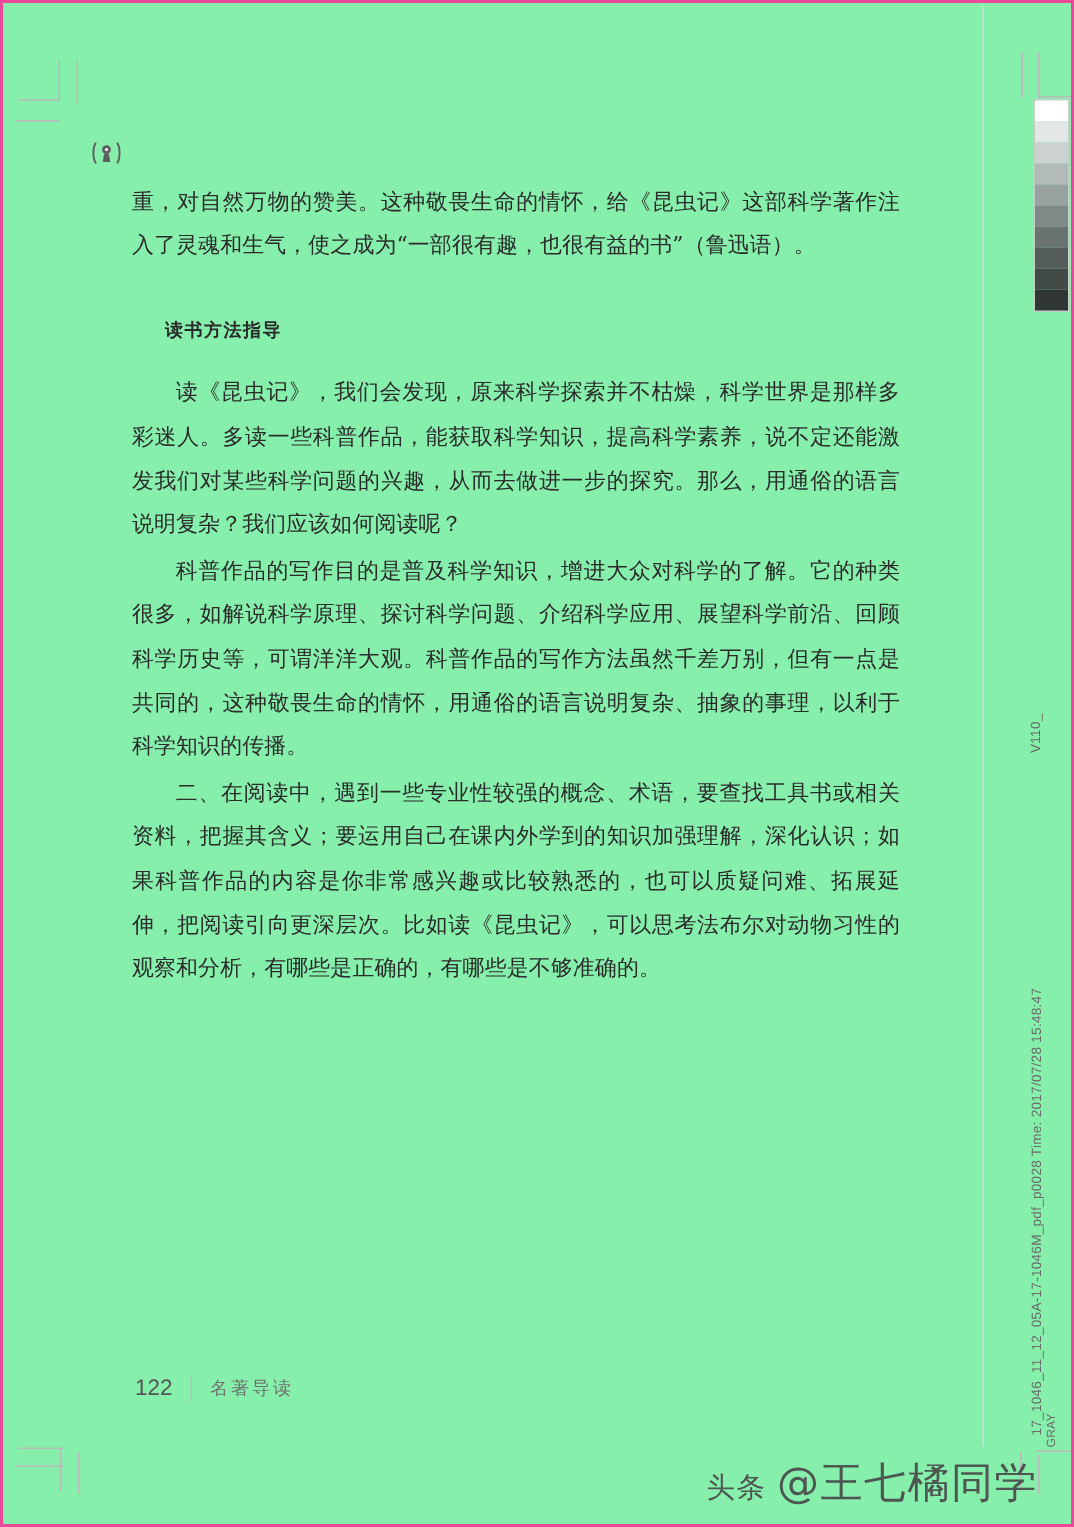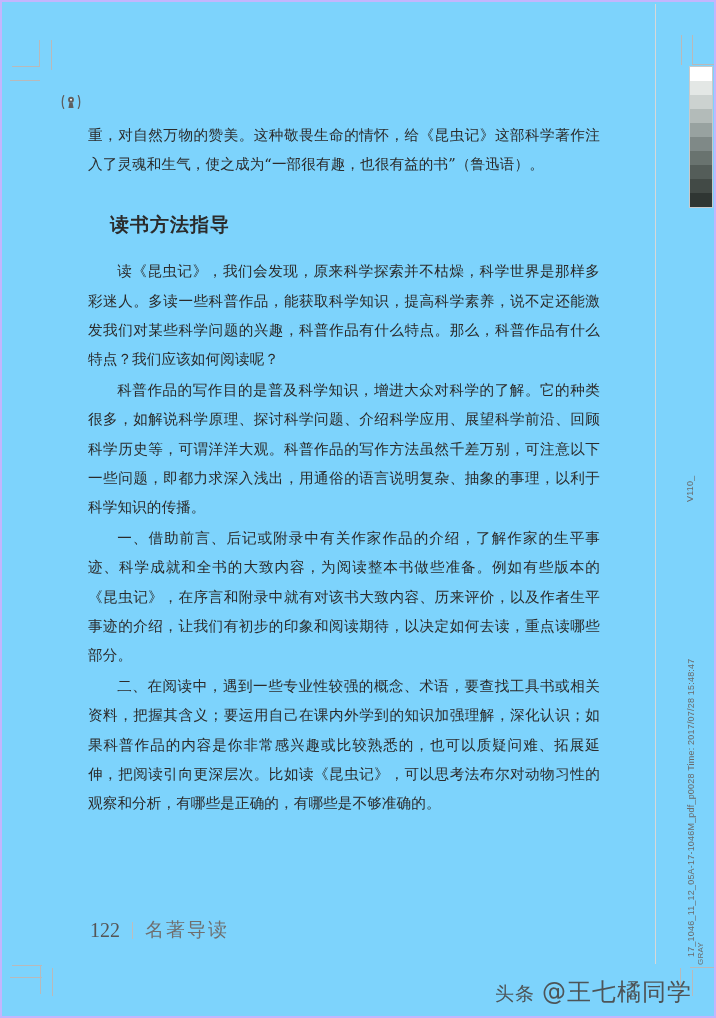--- a/index.html
+++ b/index.html
@@ -7,24 +7,24 @@
     padding: 0;
     background: #ffffff;
   }
   body {
     font-family: "DejaVu Serif", "Liberation Serif", serif;
   }
   .page {
     position: relative;
     width: 716px;
     height: 1018px;
-    background: #7dd3fc;
+    background: #86efac;
     overflow: hidden;
     box-sizing: border-box;
-    border: 2px solid #c4b5fd;
+    border: 2px solid #ec4899;
   }
   
   .cropmark {
     position: absolute;
     background: transparent;
   }
   .cm-line {
     position: absolute;
     background: #b9b9b9;
   }
@@ -122,67 +122,67 @@
     text-align: justify;
     text-justify: inter-ideograph;
     text-indent: 2em;
     font-family: "DejaVu Serif", "Liberation Serif", serif;
     letter-spacing: 0.1px;
   }
   .para.no-indent { text-indent: 0; }
 
   .section-title {
     margin: 34px 0 18px 22px;
-    font-size: 19px;
+    font-size: 12px;
     font-weight: bold;
     color: #2b2b2b;
     letter-spacing: 1px;
     font-family: "DejaVu Serif", "Liberation Serif", serif;
   }
 
   
   .footer {
     position: absolute;
     left: 88px;
     top: 915px;
     display: flex;
     align-items: center;
     gap: 12px;
     color: #6f6f6f;
   }
   .footer .pagenum {
-    font-size: 20px;
-    font-family: Liberation Serif, serif;
+    font-size: 15px;
+    font-family: Liberation Sans, sans-serif;
     color: #555555;
   }
   .footer .sep {
     width: 1px;
     height: 17px;
     background: #bdbdbd;
   }
   .footer .chapter {
-    font-size: 19px;
+    font-size: 12px;
     letter-spacing: 2px;
     color: #6f6f6f;
     font-family: Liberation Mono, monospace;
   }
 
   
   .watermark {
     position: absolute;
     right: 22px;
     bottom: 8px;
     font-size: 19px;
     color: #4a4a4a;
     font-family: "DejaVu Sans", "Liberation Sans", sans-serif;
     letter-spacing: 1px;
     white-space: nowrap;
     opacity: 0.92;
   }
-  .watermark .at { font-size: 24px; }
+  .watermark .at { font-size: 28px; }
 </style>
 </head>
 <body>
 
 <div class="page">
 
   <div class="cropmark">
     <div class="cm-line cm-tl-h"></div>
     <div class="cm-line cm-tl-v"></div>
     <div class="cm-line cm-tl-h2"></div>
@@ -230,23 +230,22 @@
   <div class="slug slug-file">17_1046_11_12_05A-17-1046M_pdf_p0028 Time: 2017/07/28 15:48:47</div>
   <div class="slug slug-gray">GRAY</div>
   <div class="slug slug-version">V110_</div>
 
   <div class="content">
 
     <p class="para no-indent">重，对自然万物的赞美。这种敬畏生命的情怀，给《昆虫记》这部科学著作注入了灵魂和生气，使之成为“一部很有趣，也很有益的书”（鲁迅语）。</p>
 
     <h2 class="section-title">读书方法指导</h2>
 
-    <p class="para">读《昆虫记》，我们会发现，原来科学探索并不枯燥，科学世界是那样多彩迷人。多读一些科普作品，能获取科学知识，提高科学素养，说不定还能激发我们对某些科学问题的兴趣，科普作品有什么特点。那么，科普作品有什么特点？我们应该如何阅读呢？</p>
-    <p class="para">科普作品的写作目的是普及科学知识，增进大众对科学的了解。它的种类很多，如解说科学原理、探讨科学问题、介绍科学应用、展望科学前沿、回顾科学历史等，可谓洋洋大观。科普作品的写作方法虽然千差万别，可注意以下一些问题，即都力求深入浅出，用通俗的语言说明复杂、抽象的事理，以利于科学知识的传播。</p>
-    <p class="para">一、借助前言、后记或附录中有关作家作品的介绍，了解作家的生平事迹、科学成就和全书的大致内容，为阅读整本书做些准备。例如有些版本的《昆虫记》，在序言和附录中就有对该书大致内容、历来评价，以及作者生平事迹的介绍，让我们有初步的印象和阅读期待，以决定如何去读，重点读哪些部分。</p>
+    <p class="para">读《昆虫记》，我们会发现，原来科学探索并不枯燥，科学世界是那样多彩迷人。多读一些科普作品，能获取科学知识，提高科学素养，说不定还能激发我们对某些科学问题的兴趣，从而去做进一步的探究。那么，用通俗的语言说明复杂？我们应该如何阅读呢？</p>
+    <p class="para">科普作品的写作目的是普及科学知识，增进大众对科学的了解。它的种类很多，如解说科学原理、探讨科学问题、介绍科学应用、展望科学前沿、回顾科学历史等，可谓洋洋大观。科普作品的写作方法虽然千差万别，但有一点是共同的，这种敬畏生命的情怀，用通俗的语言说明复杂、抽象的事理，以利于科学知识的传播。</p>
     <p class="para">二、在阅读中，遇到一些专业性较强的概念、术语，要查找工具书或相关资料，把握其含义；要运用自己在课内外学到的知识加强理解，深化认识；如果科普作品的内容是你非常感兴趣或比较熟悉的，也可以质疑问难、拓展延伸，把阅读引向更深层次。比如读《昆虫记》，可以思考法布尔对动物习性的观察和分析，有哪些是正确的，有哪些是不够准确的。</p>
 
   </div>
 
   <div class="footer">
     <span class="pagenum">122</span>
     <span class="sep"></span>
     <span class="chapter">名著导读</span>
   </div>
 

